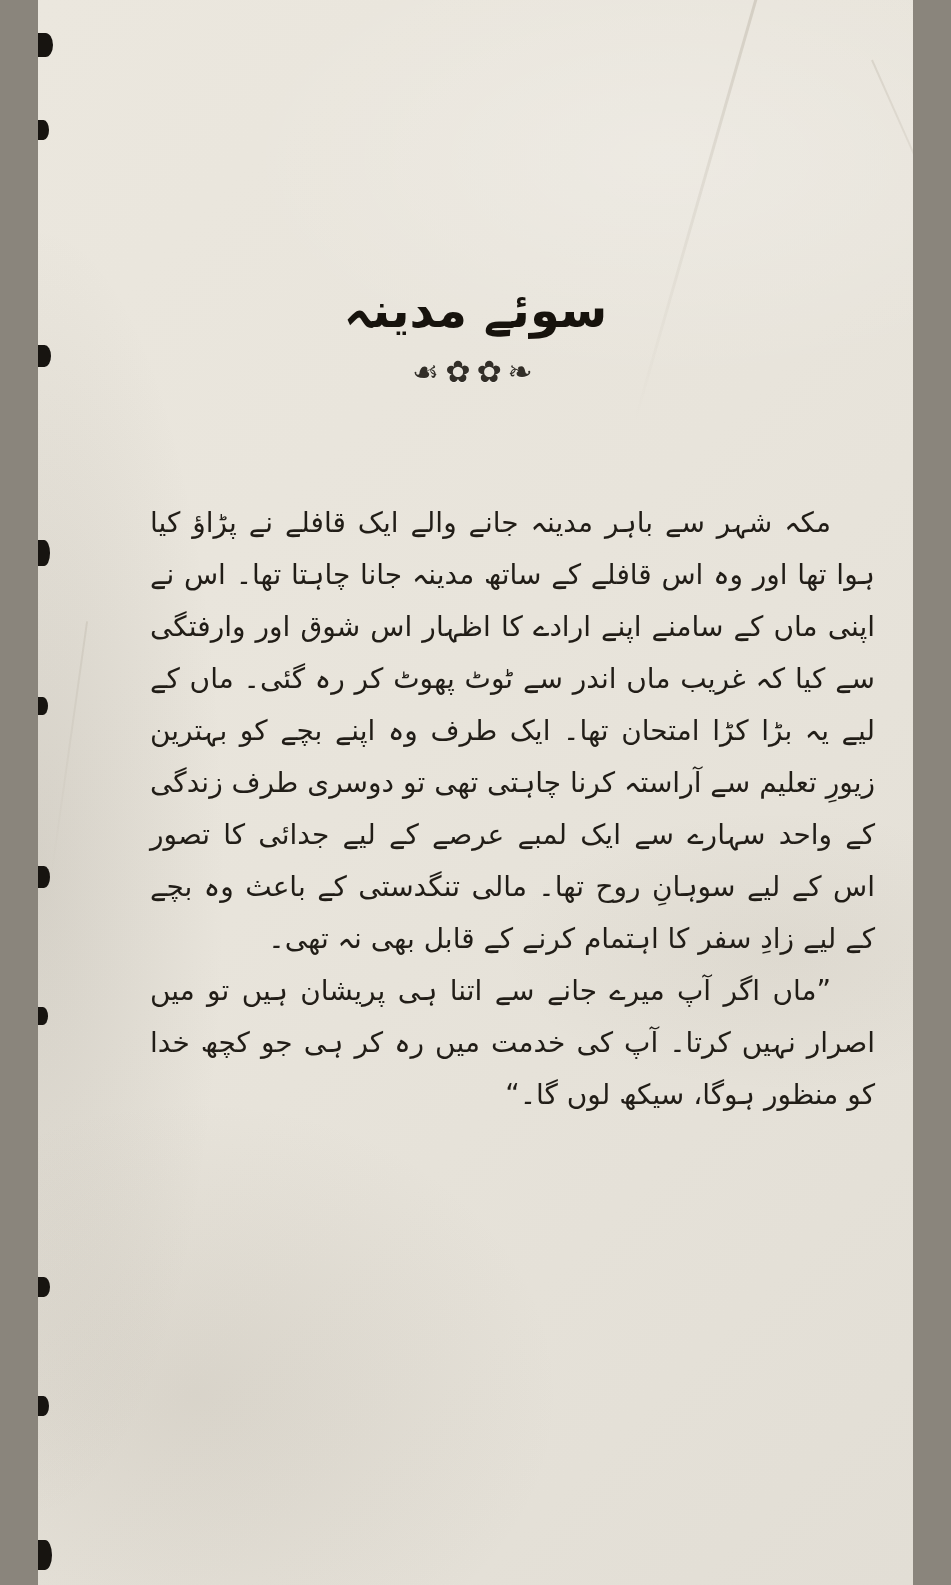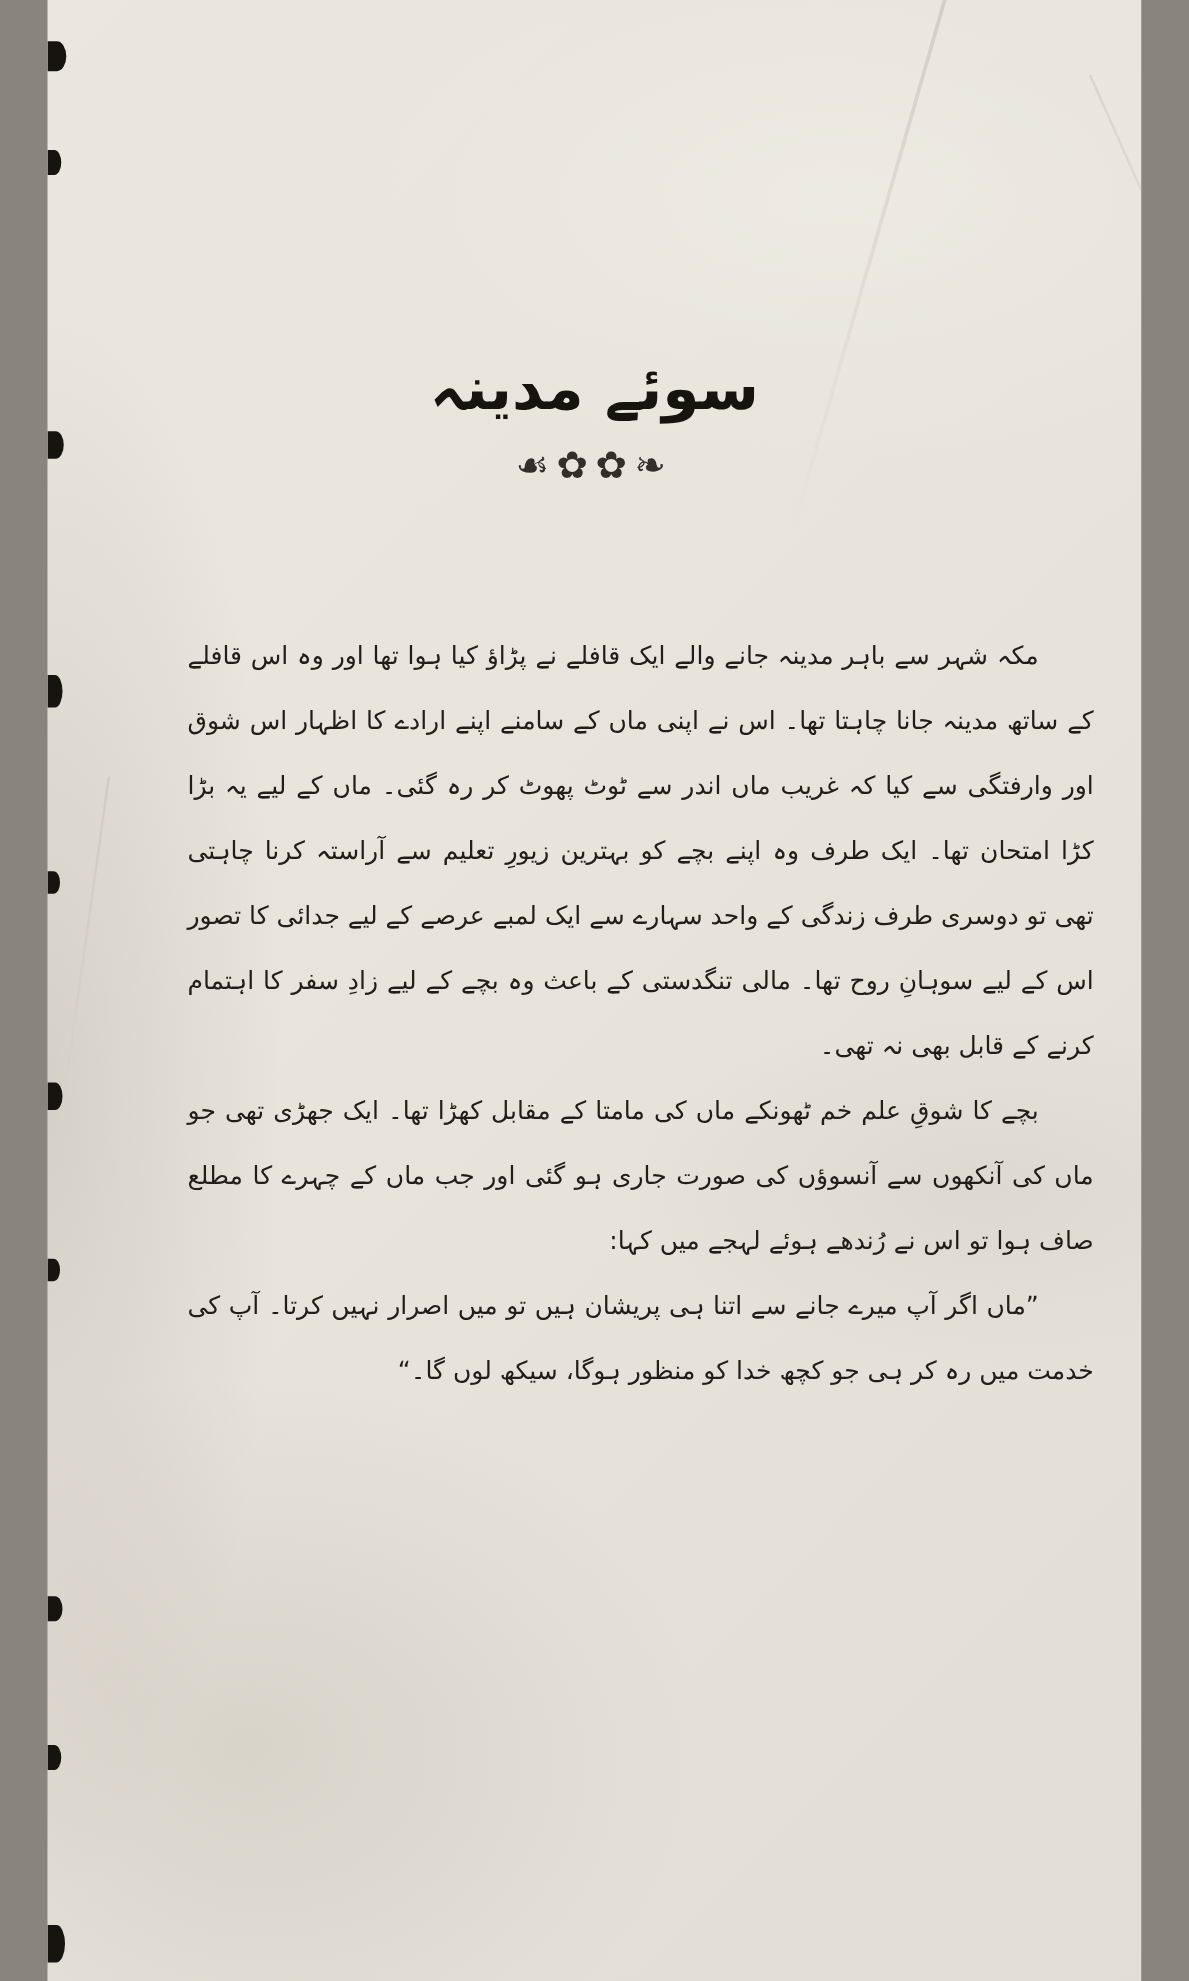--- a/index.html
+++ b/index.html
@@ -79,21 +79,21 @@
     letter-spacing: 6px;
     color: #322e28;
     text-shadow: 0 1px 0 rgba(255,255,255,0.3);
   }
 
   .content {
     margin-top: 108px;
     padding: 0 38px 0 112px; 
     direction: rtl;
     text-align: justify;
-    font-size: 20px;
+    font-size: 28px;
     line-height: 52px;
     color: #211d17;
   }
   .content p {
     margin: 0;
     text-indent: 44px;
     text-align-last: right;
   }
 </style>
 </head>
@@ -115,17 +115,16 @@
   <div class="artifact a8"></div>
   <div class="artifact a9"></div>
   <div class="artifact a10"></div>
 
   <h1 class="title">سوئے مدینہ</h1>
 
   <div class="ornament">❧✿✿☙</div>
 
   <div class="content">
     <p>مکہ شہر سے باہر مدینہ جانے والے ایک قافلے نے پڑاؤ کیا ہوا تھا اور وہ اس قافلے کے ساتھ مدینہ جانا چاہتا تھا۔ اس نے اپنی ماں کے سامنے اپنے ارادے کا اظہار اس شوق اور وارفتگی سے کیا کہ غریب ماں اندر سے ٹوٹ پھوٹ کر رہ گئی۔ ماں کے لیے یہ بڑا کڑا امتحان تھا۔ ایک طرف وہ اپنے بچے کو بہترین زیورِ تعلیم سے آراستہ کرنا چاہتی تھی تو دوسری طرف زندگی کے واحد سہارے سے ایک لمبے عرصے کے لیے جدائی کا تصور اس کے لیے سوہانِ روح تھا۔ مالی تنگدستی کے باعث وہ بچے کے لیے زادِ سفر کا اہتمام کرنے کے قابل بھی نہ تھی۔</p>
-    <p>بچے کا شوقِ علم خم ٹھونکے ماں کی مامتا کے مقابل کھڑا تھا۔ ایک جھڑی تھی جو ماں کی آنکھوں سے آنسوؤں کی صورت جاری ہو گئی اور جب ماں کے چہرے کا مطلع صاف ہوا تو اس نے رُندھے ہوئے لہجے میں کہا:</p>
     <p>”ماں اگر آپ میرے جانے سے اتنا ہی پریشان ہیں تو میں اصرار نہیں کرتا۔ آپ کی خدمت میں رہ کر ہی جو کچھ خدا کو منظور ہوگا، سیکھ لوں گا۔“</p>
   </div>
 
 </div>
 
 </body></html>

